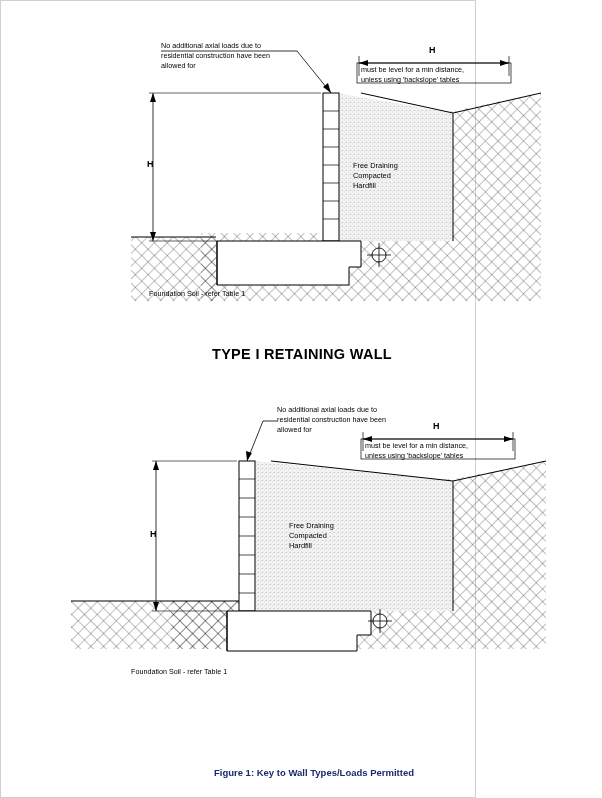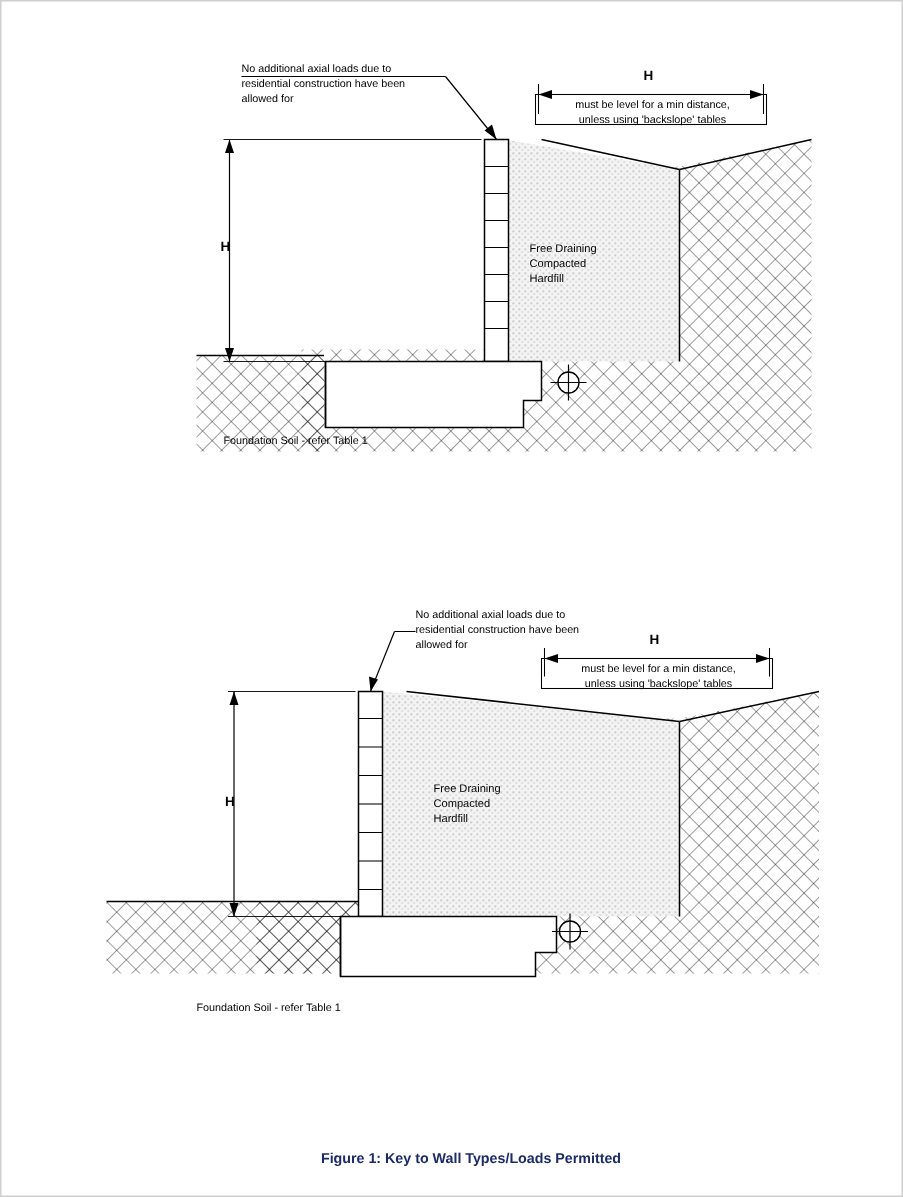--- a/index.html
+++ b/index.html
@@ -6,35 +6,35 @@
   body{
     width:602px;height:798px;
     font-family:"Liberation Sans", sans-serif;
     color:#000;
     position:relative;
     overflow:hidden;
   }
   .page{
     position:absolute;
     left:0;top:0;
-    width:602px;height:798px;
+    width:476px;height:798px;
     border:1px solid #cfcfcf;
     box-sizing:border-box;
     background:#fff;
   }
   .fig{position:absolute;}
   .note{
     position:absolute;
     font-size:7.2px;
     line-height:10px;
     text-align:left;
     color:#000;
     white-space:pre-line;
   }
-  .note.center{text-align:center;}
+  .note.center{text-align:left;}
   .dimlabel{
     position:absolute;
     font-size:9px;
     font-weight:bold;
     color:#000;
   }
   .hardfill{
     position:absolute;
     font-size:7.4px;
     line-height:10px;
@@ -162,20 +162,21 @@
     <div class="dimlabel" style="left:146px;top:158px;">H</div>
 
     <div class="dimlabel" style="left:428px;top:44px;">H</div>
 
     <div class="hardfill" style="left:352px;top:160px;width:86px;">Free Draining
 Compacted
 Hardfill</div>
 
     <div class="soil" style="left:148px;top:288px;">Foundation Soil - refer Table 1</div>
 
+    <div class="title" style="left:0;top:345px;">TYPE I RETAINING WALL</div>
   </div>
 
   <div class="fig" style="left:0;top:378px;width:602px;height:330px;">
 
     <svg width="602" height="330" viewBox="0 0 602 330">
       <defs>
         <pattern id="hatchA2" width="9" height="9" patternUnits="userSpaceOnUse" patternTransform="rotate(45)">
           <line x1="0" y1="0" x2="0" y2="9" stroke="#000" stroke-width="0.6"></line>
         </pattern>
         <pattern id="hatchB2" width="9" height="9" patternUnits="userSpaceOnUse" patternTransform="rotate(-45)">

